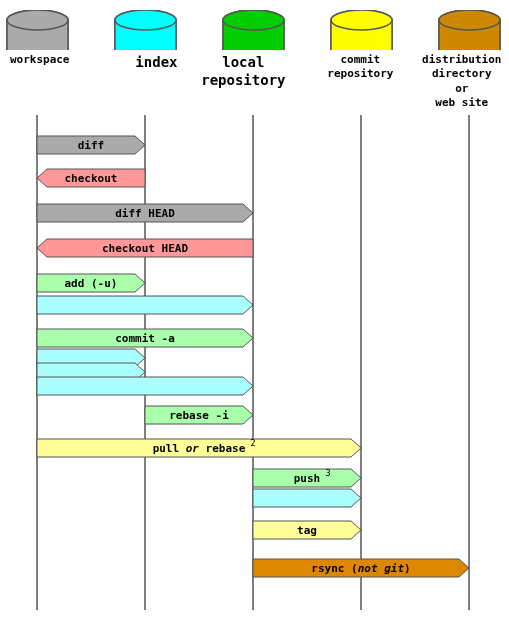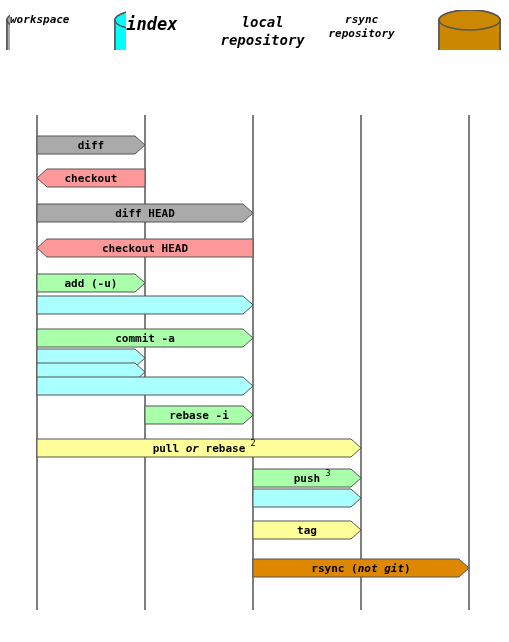--- a/index.html
+++ b/index.html
@@ -13,25 +13,25 @@
       position: relative;
     }
     #diagram {
       position: relative;
       width: 509px;
       height: 642px;
     }
     .cylinder {
       position: absolute;
       display: flex;
-      align-items: flex-start;
+      flex-direction: column;
+      align-items: flex-end;
       text-align: center;
       font-size: 11px;
       font-weight: bold;
-      font-style: italic;
     }
     
     svg.arrows-layer {
       position: absolute;
       top: 0; left: 0;
       width: 509px;
       height: 642px;
       pointer-events: none;
     }
   </style>
@@ -122,21 +122,21 @@
     <div class="cylinder" style="position: absolute; left: 112.5px; top: 10px; width: 65px;">
       <svg width="65" height="40">
         <rect x="2" y="10" width="61" height="30" fill="#00ffff" stroke="#555" stroke-width="1.5"></rect>
         <ellipse cx="32.5" cy="10" rx="30.5" ry="10" fill="#00ffff" stroke="#555" stroke-width="1.5"></ellipse>
         <ellipse cx="32.5" cy="40" rx="30.5" ry="10" fill="#00ffff" stroke="#555" stroke-width="1.5"></ellipse>
         <rect x="2" y="10" width="61" height="30" fill="#00ffff" stroke="none"></rect>
         <line x1="2" y1="10" x2="2" y2="40" stroke="#555" stroke-width="1.5"></line>
         <line x1="63" y1="10" x2="63" y2="40" stroke="#555" stroke-width="1.5"></line>
         <ellipse cx="32.5" cy="10" rx="30.5" ry="10" fill="#00ffff" stroke="#555" stroke-width="1.5"></ellipse>
       </svg>
-      <div style="text-align: center; font-size: 17px; font-weight: bold; font-family: monospace; margin-top: 3px; line-height: 1.3; white-space: pre-line;">index</div>
+      <div style="text-align: center; font-size: 14px; font-weight: bold; font-family: monospace; margin-top: 3px; line-height: 1.3; white-space: pre-line;">index</div>
     </div>
     <div class="cylinder" style="position: absolute; left: 220.5px; top: 10px; width: 65px;">
       <svg width="65" height="40">
         <rect x="2" y="10" width="61" height="30" fill="#00cc00" stroke="#555" stroke-width="1.5"></rect>
         <ellipse cx="32.5" cy="10" rx="30.5" ry="10" fill="#00cc00" stroke="#555" stroke-width="1.5"></ellipse>
         <ellipse cx="32.5" cy="40" rx="30.5" ry="10" fill="#00cc00" stroke="#555" stroke-width="1.5"></ellipse>
         <rect x="2" y="10" width="61" height="30" fill="#00cc00" stroke="none"></rect>
         <line x1="2" y1="10" x2="2" y2="40" stroke="#555" stroke-width="1.5"></line>
         <line x1="63" y1="10" x2="63" y2="40" stroke="#555" stroke-width="1.5"></line>
         <ellipse cx="32.5" cy="10" rx="30.5" ry="10" fill="#00cc00" stroke="#555" stroke-width="1.5"></ellipse>
@@ -147,27 +147,31 @@
     <div class="cylinder" style="position: absolute; left: 328.5px; top: 10px; width: 65px;">
       <svg width="65" height="40">
         <rect x="2" y="10" width="61" height="30" fill="#ffff00" stroke="#555" stroke-width="1.5"></rect>
         <ellipse cx="32.5" cy="10" rx="30.5" ry="10" fill="#ffff00" stroke="#555" stroke-width="1.5"></ellipse>
         <ellipse cx="32.5" cy="40" rx="30.5" ry="10" fill="#ffff00" stroke="#555" stroke-width="1.5"></ellipse>
         <rect x="2" y="10" width="61" height="30" fill="#ffff00" stroke="none"></rect>
         <line x1="2" y1="10" x2="2" y2="40" stroke="#555" stroke-width="1.5"></line>
         <line x1="63" y1="10" x2="63" y2="40" stroke="#555" stroke-width="1.5"></line>
         <ellipse cx="32.5" cy="10" rx="30.5" ry="10" fill="#ffff00" stroke="#555" stroke-width="1.5"></ellipse>
       </svg>
-      <div style="text-align: center; font-size: 11px; font-weight: bold; font-family: monospace; margin-top: 3px; line-height: 1.3; white-space: pre-line;">rsync
+      <div style="text-align: center; font-size: 11px; font-weight: bold; font-family: monospace; margin-top: 3px; line-height: 1.3; white-space: pre-line;">commit
 repository</div>
     </div>
     <div class="cylinder" style="position: absolute; left: 436.5px; top: 10px; width: 65px;">
       <svg width="65" height="40">
         <rect x="2" y="10" width="61" height="30" fill="#cc8800" stroke="#555" stroke-width="1.5"></rect>
         <ellipse cx="32.5" cy="10" rx="30.5" ry="10" fill="#cc8800" stroke="#555" stroke-width="1.5"></ellipse>
         <ellipse cx="32.5" cy="40" rx="30.5" ry="10" fill="#cc8800" stroke="#555" stroke-width="1.5"></ellipse>
         <rect x="2" y="10" width="61" height="30" fill="#cc8800" stroke="none"></rect>
         <line x1="2" y1="10" x2="2" y2="40" stroke="#555" stroke-width="1.5"></line>
         <line x1="63" y1="10" x2="63" y2="40" stroke="#555" stroke-width="1.5"></line>
         <ellipse cx="32.5" cy="10" rx="30.5" ry="10" fill="#cc8800" stroke="#555" stroke-width="1.5"></ellipse>
       </svg>
+      <div style="text-align: center; font-size: 11px; font-weight: bold; font-family: monospace; margin-top: 3px; line-height: 1.3; white-space: pre-line;">distribution
+directory
+or
+web site</div>
     </div>
   </div>
 
 </body></html>

